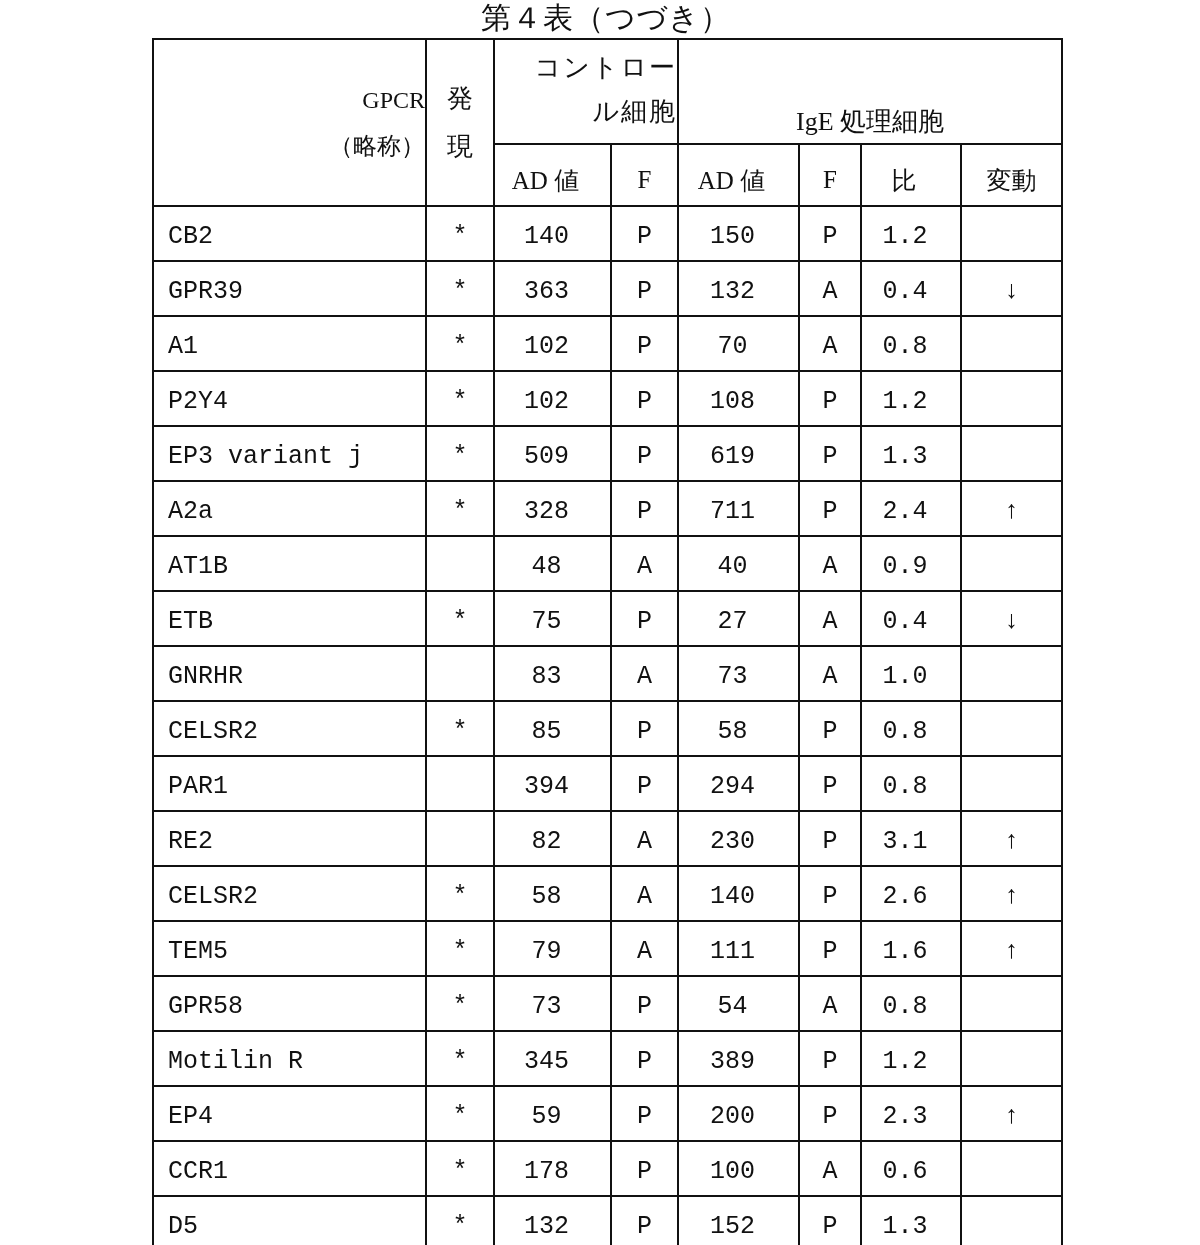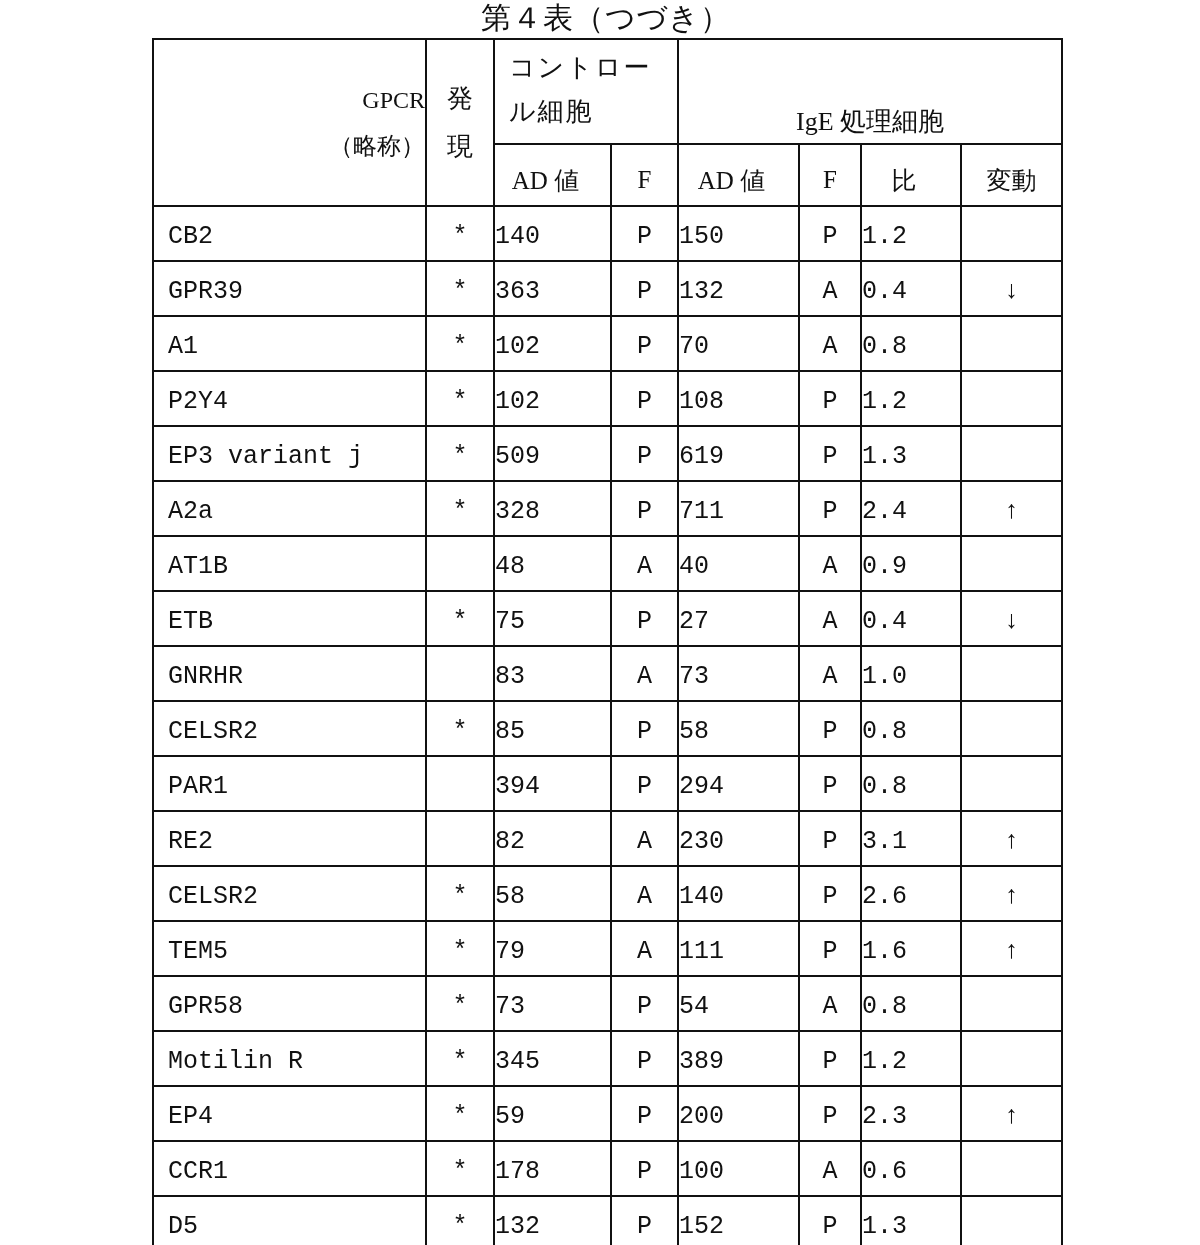--- a/index.html
+++ b/index.html
@@ -10,24 +10,24 @@
   table.data { position: absolute; left: 152px; top: 38px; border-collapse: collapse;
                table-layout: fixed; width: 909px; }
   table.data td, table.data th { border: 2px solid #111; padding: 0; font-weight: normal;
                font-family: "Liberation Mono", "DejaVu Sans Mono", monospace; font-size: 25px; }
   table.data th { font-family: "Liberation Serif", "DejaVu Serif", serif; }
   .h1 th { height: 97px; }
   .h2 th { height: 50px; }
   tbody tr td { height: 47px; }
   .name { text-align: left; padding-left: 14px !important; padding-top: 6px !important; margin-top: 36px; }
   .c { text-align: center; padding-top: 6px !important; }
-  .r { text-align: left; padding-right: 12px !important; padding-top: 6px !important; }
+  .r { text-align: center; padding-right: 12px !important; padding-top: 6px !important; }
   .gpcr-h { text-align: right; vertical-align: middle; line-height: 46px; font-size: 24px !important; }
   .expr-h { text-align: center; line-height: 48px; font-size: 26px !important; }
-  .ctrl-h { text-align: left; padding-left: 14px !important; line-height: 44px; font-size: 26px !important; letter-spacing: 2px; vertical-align: top; padding-top: 6px !important; }
+  .ctrl-h { text-align: right; padding-left: 14px !important; line-height: 44px; font-size: 26px !important; letter-spacing: 2px; vertical-align: top; padding-top: 6px !important; }
   .ige-h { text-align: center; vertical-align: bottom; padding-bottom: 4px !important; font-size: 26px !important; border-radius: 17px; }
   .sub-r { text-align: center; padding-right: 14px !important; font-size: 25px !important; padding-top: 10px !important; }
   .sub-c { text-align: center; font-size: 25px !important; padding-top: 10px !important; }
   .arrow { font-family: "DejaVu Sans", sans-serif; font-size: 26px; }
 </style>
 </head>
 <body>
 
 <div class="title">第４表（つづき）</div>
 

